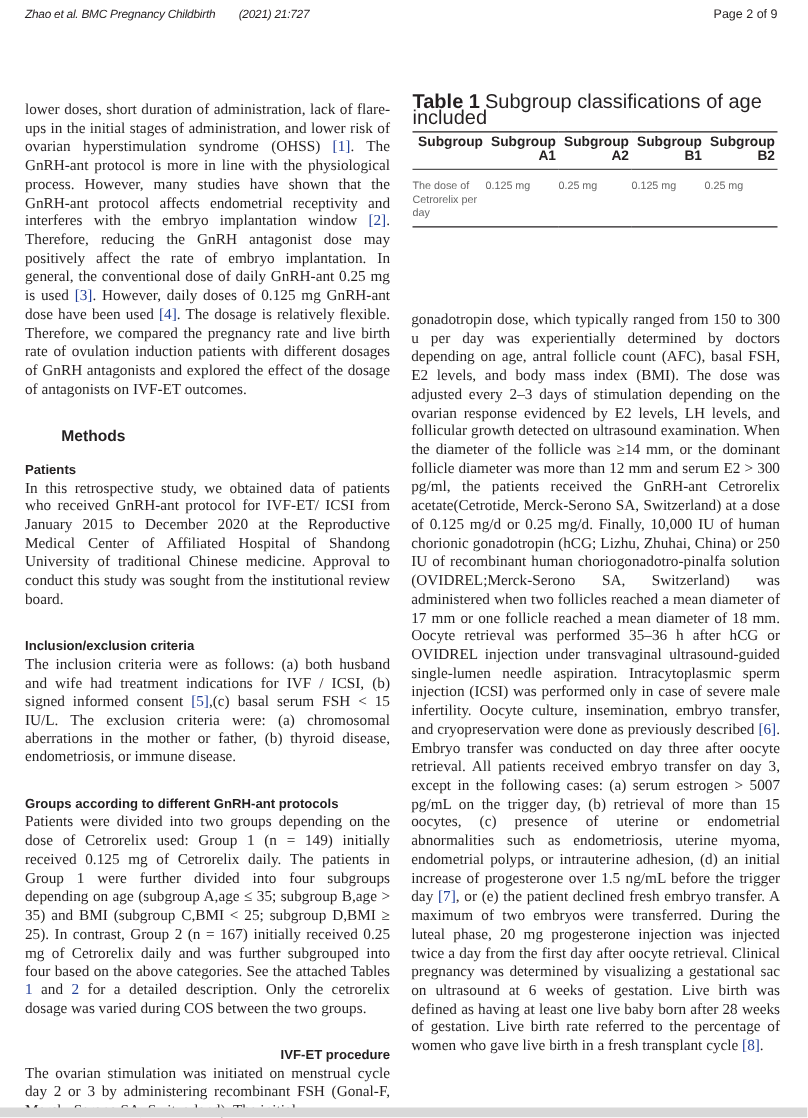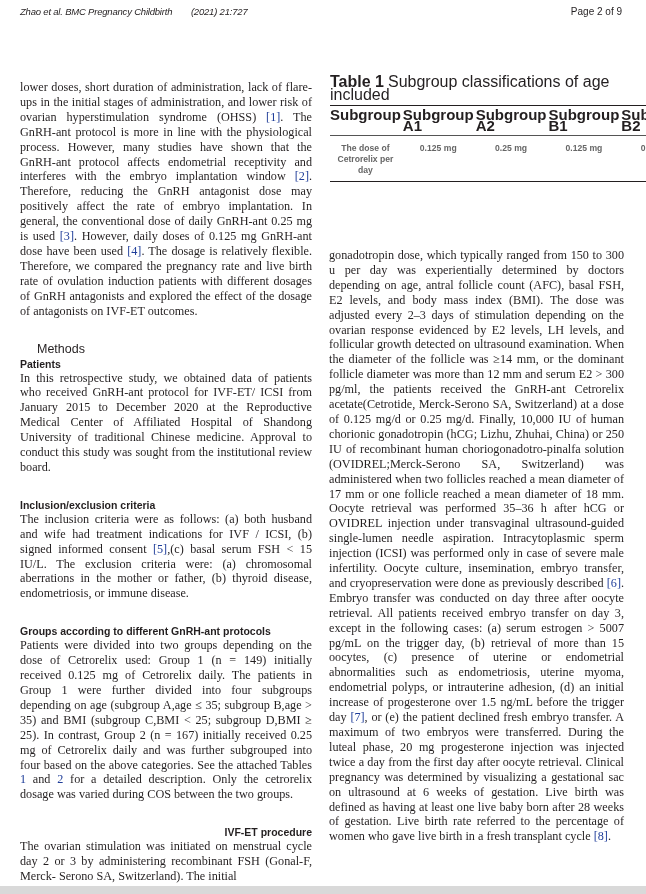--- a/index.html
+++ b/index.html
@@ -21,39 +21,39 @@
   .col-left { left: 20px; top: 80px; width: 292px; }
   .col-right { left: 329px; top: 248px; width: 295px; }
 
   p.body {
     margin: 0; font-size: 12.2px; line-height: 14.9px;
     text-align: justify; hyphens: manual; font-family: Liberation Serif, serif;
   }
   .ref { color: #1f3d99; }
   h2.section {
     font-family: "Liberation Sans", "DejaVu Sans", sans-serif;
-    font-weight: normal; font-size: 12.5px; margin: 0; line-height: 15px; padding-left: 17px;
+    font-weight: bold; font-size: 12.5px; margin: 12px; line-height: 15px; padding-left: 17px;
   }
   h3.sub {
     font-family: "Liberation Sans", "DejaVu Sans", sans-serif;
     font-weight: bold; font-size: 10.5px; margin: 0; line-height: 14px;
   }
 
   
   .table-wrap { position: absolute; left: 330px; top: 75px; width: 292px;
     font-family: "Liberation Sans", "DejaVu Sans", sans-serif; }
   .table-caption { font-size: 16px; line-height: 13px; margin-bottom: 4px; color: #231f20; }
   .table-caption b { font-weight: bold; margin-right: 4px; }
   table { border-collapse: collapse; width: 100%; font-size: 8.6px; color: #555; }
   thead tr { border-top: 1.5px solid #231f20; border-bottom: 1.2px solid #555; }
   tbody tr:last-child { border-bottom: 1.5px solid #231f20; }
-  th { text-align: left; font-weight: bold; color: #231f20; vertical-align: top;
-       padding: 3px 2px 4px 0; font-size: 15px; line-height: 11px; }
-  td { text-align: center; vertical-align: top; padding: 3px 2px 2px 0;
-       line-height: 11px; color: #666; font-weight: 700; }
+  th { text-align: right; font-weight: bold; color: #231f20; vertical-align: top;
+       padding: 3px 2px 4px 0; font-size: 11px; line-height: 11px; }
+  td { text-align: left; vertical-align: top; padding: 3px 2px 2px 0;
+       line-height: 11px; color: #666; font-weight: 400; }
   tbody tr:first-child td { padding-top: 7px; }
   tbody tr:last-child td { padding-bottom: 5px; }
 
   .footer-bar { position: absolute; left: 0; right: 0; bottom: 0; height: 8px; background: #d9d9d9; }
 </style>
 </head>
 <body>
 
 <div class="header">
   <span class="journal">Zhao et al. BMC Pregnancy Childbirth</span>

